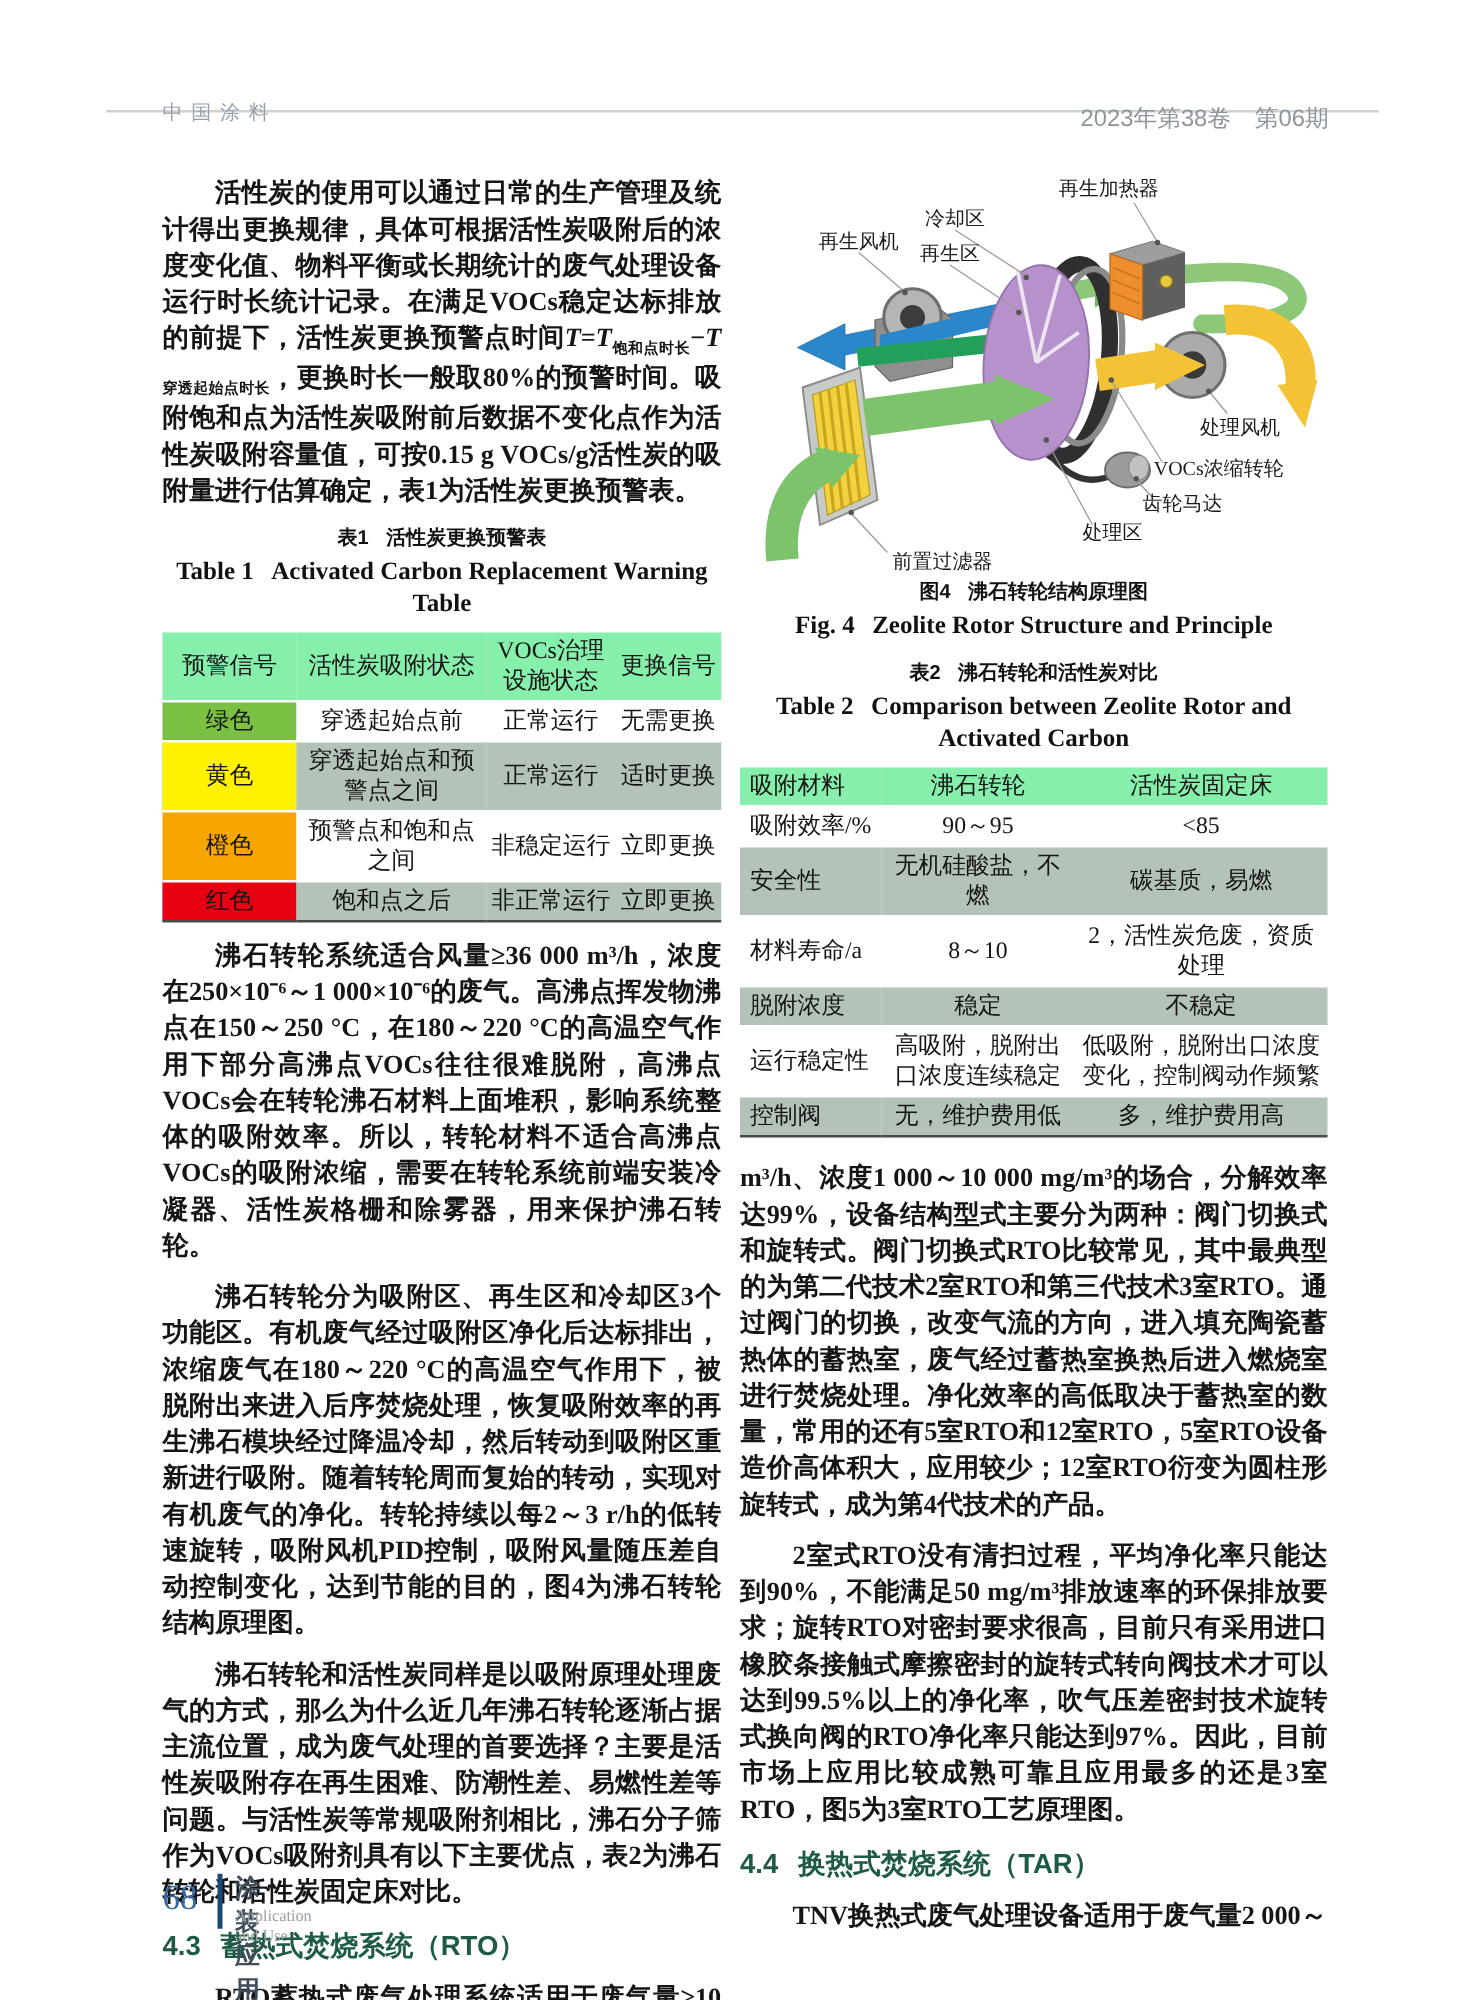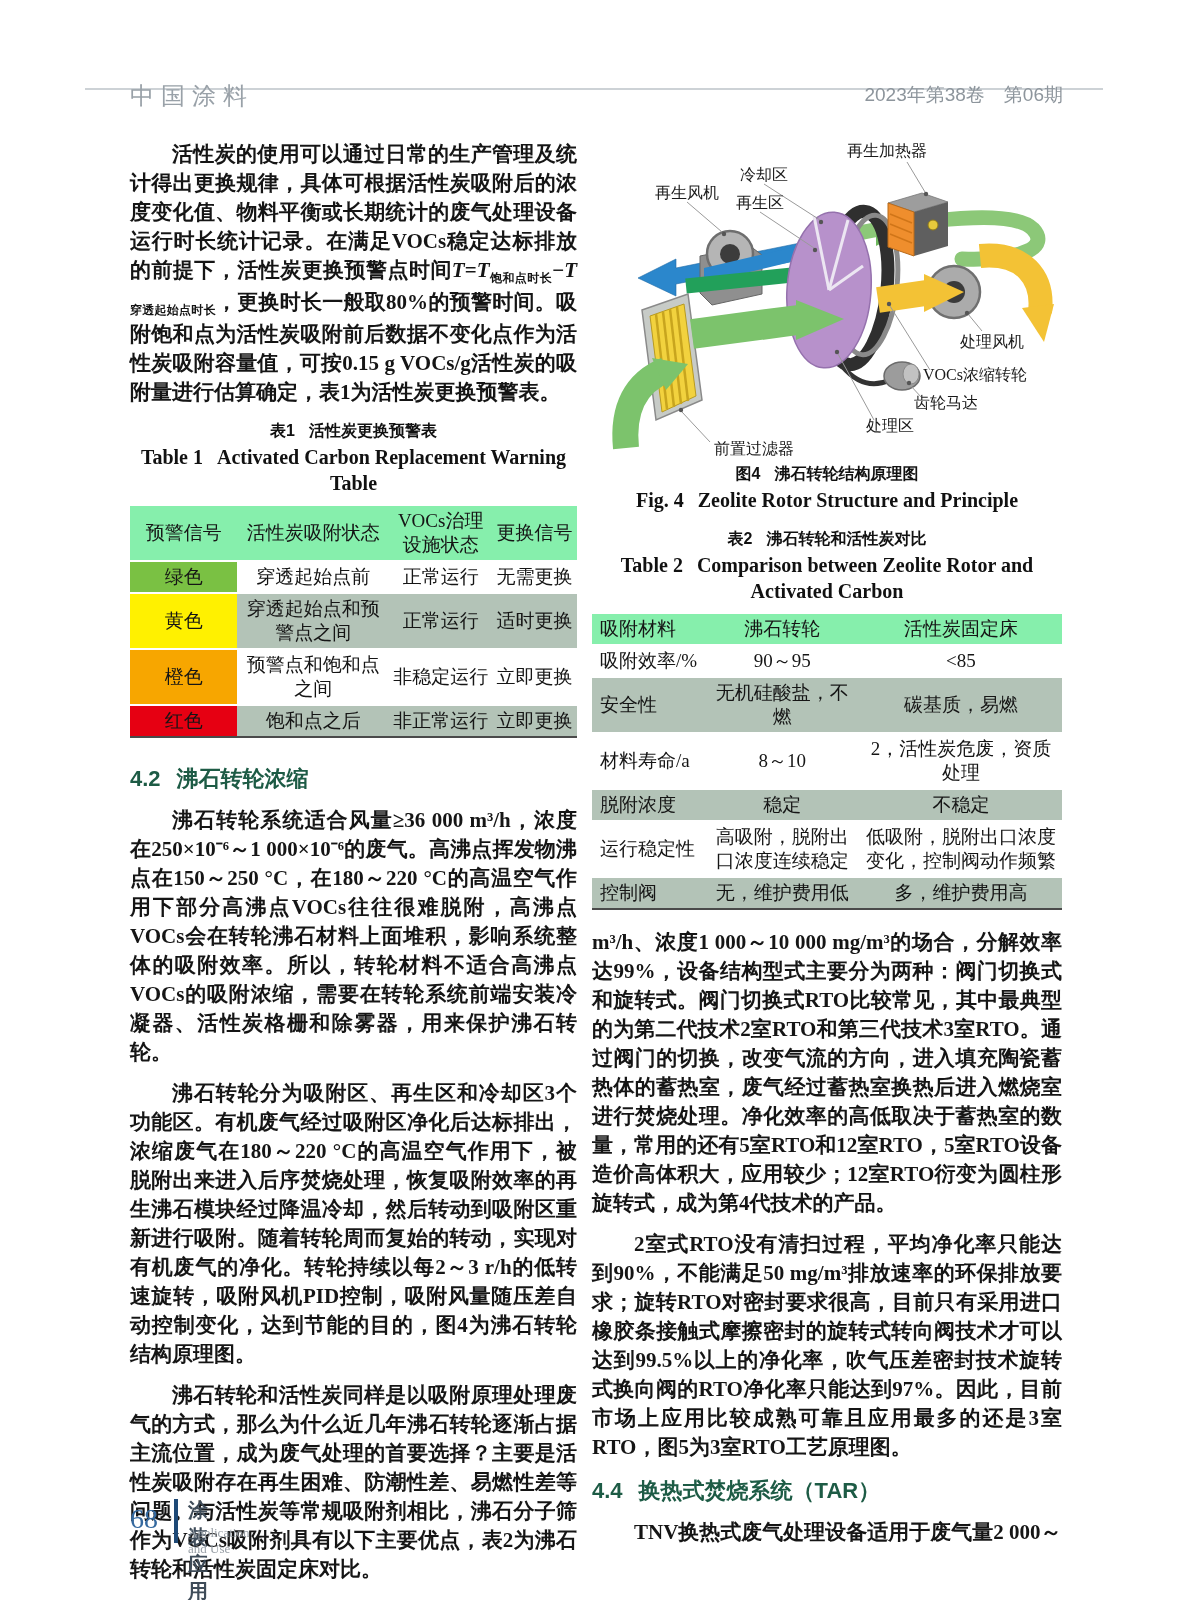--- a/index.html
+++ b/index.html
@@ -1,21 +1,21 @@
 <!DOCTYPE html>
 <html><head>
 <meta charset="utf-8">
 <style>
   html,body{margin:0;padding:0;background:#ffffff;}
   body{width:1187px;height:1600px;position:relative;font-family:"Liberation Serif",serif;color:#151515;}
   .page{position:absolute;inset:0;background:#fff;}
 
   
   .hdr{position:absolute;left:85px;top:78px;width:1018px;border-bottom:2px solid #cdd2d6;padding-bottom:10px;}
-  .hdr-journal{position:absolute;left:45px;top:2px;font-size:24px;color:#99a1a8;letter-spacing:7px;font-family:"Liberation Sans",sans-serif;}
+  .hdr-journal{position:absolute;left:45px;top:2px;font-size:16px;color:#99a1a8;letter-spacing:7px;font-family:"Liberation Sans",sans-serif;}
   .hdr-issue{position:absolute;right:40px;top:4px;font-size:19px;color:#8d959c;font-family:"Liberation Sans",sans-serif;}
 
   
   .col{position:absolute;top:128px;}
   .col-left{left:130px;width:447px;}
   .col-right{left:592px;width:470px;}
 
   .para{font-size:21px;line-height:29px;text-align:justify;margin:12px 0 0 0;font-weight:bold;}
   .ind{text-indent:2em;}
   .fT{font-style:italic;}
@@ -98,21 +98,20 @@
       </tr>
       <tr class="grayrow">
         <td style="background: rgb(230, 0, 18);">红色</td>
         <td>饱和点之后</td>
         <td>非正常运行</td>
         <td>立即更换</td>
       </tr>
     </tbody>
       </table>
 
-    <div class="sec-head" style="margin-top:26px;"><span class="num">4.2</span><span>沸石转轮浓缩</span></div>
     <p class="para ind">沸石转轮系统适合风量≥36 000 m³/h，浓度在250×10⁻⁶～1 000×10⁻⁶的废气。高沸点挥发物沸点在150～250 °C，在180～220 °C的高温空气作用下部分高沸点VOCs往往很难脱附，高沸点VOCs会在转轮沸石材料上面堆积，影响系统整体的吸附效率。所以，转轮材料不适合高沸点VOCs的吸附浓缩，需要在转轮系统前端安装冷凝器、活性炭格栅和除雾器，用来保护沸石转轮。</p>
     <p class="para ind">沸石转轮分为吸附区、再生区和冷却区3个功能区。有机废气经过吸附区净化后达标排出，浓缩废气在180～220 °C的高温空气作用下，被脱附出来进入后序焚烧处理，恢复吸附效率的再生沸石模块经过降温冷却，然后转动到吸附区重新进行吸附。随着转轮周而复始的转动，实现对有机废气的净化。转轮持续以每2～3 r/h的低转速旋转，吸附风机PID控制，吸附风量随压差自动控制变化，达到节能的目的，图4为沸石转轮结构原理图。</p>
     <p class="para ind">沸石转轮和活性炭同样是以吸附原理处理废气的方式，那么为什么近几年沸石转轮逐渐占据主流位置，成为废气处理的首要选择？主要是活性炭吸附存在再生困难、防潮性差、易燃性差等问题。与活性炭等常规吸附剂相比，沸石分子筛作为VOCs吸附剂具有以下主要优点，表2为沸石转轮和活性炭固定床对比。</p>
     <div class="sec-head"><span class="num">4.3</span><span>蓄热式焚烧系统（RTO）</span></div>
     <p class="para ind">RTO蓄热式废气处理系统适用于废气量≥10 000</p>
   </div>
 
   <div class="col col-right">
 
     <div class="figwrap">

